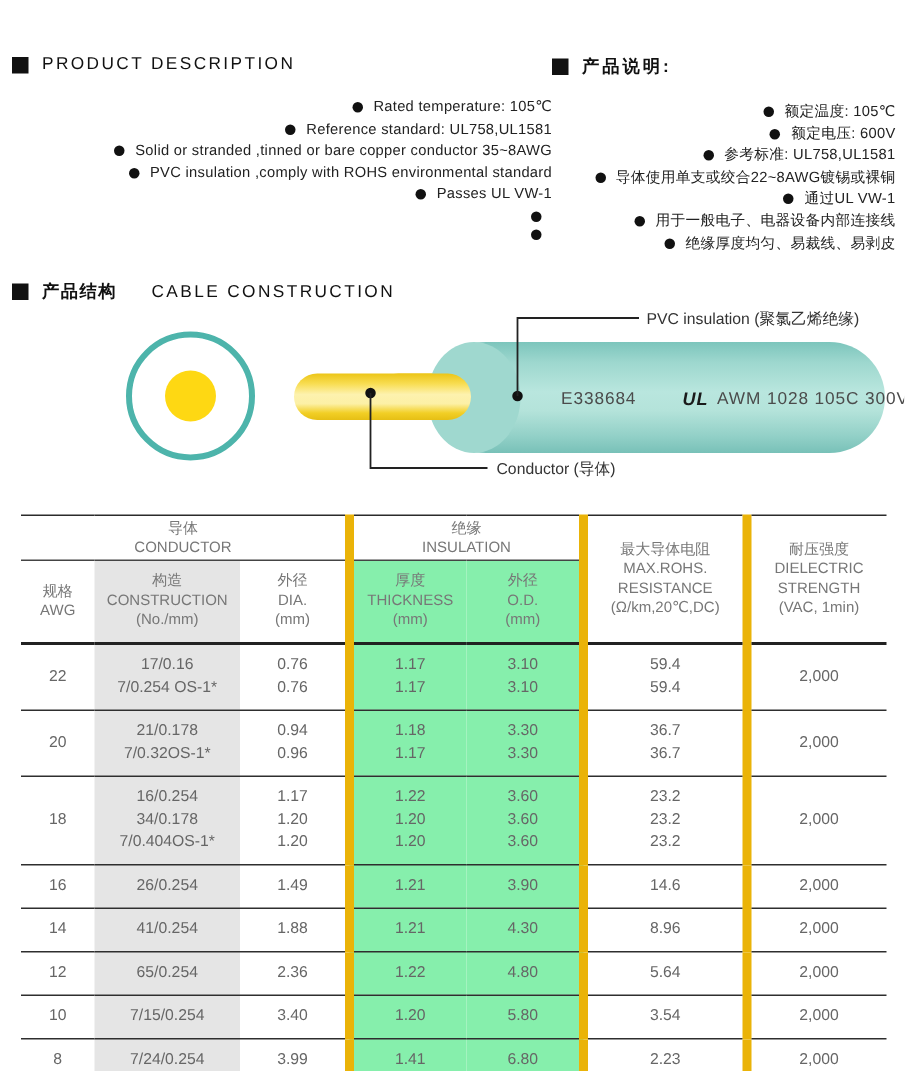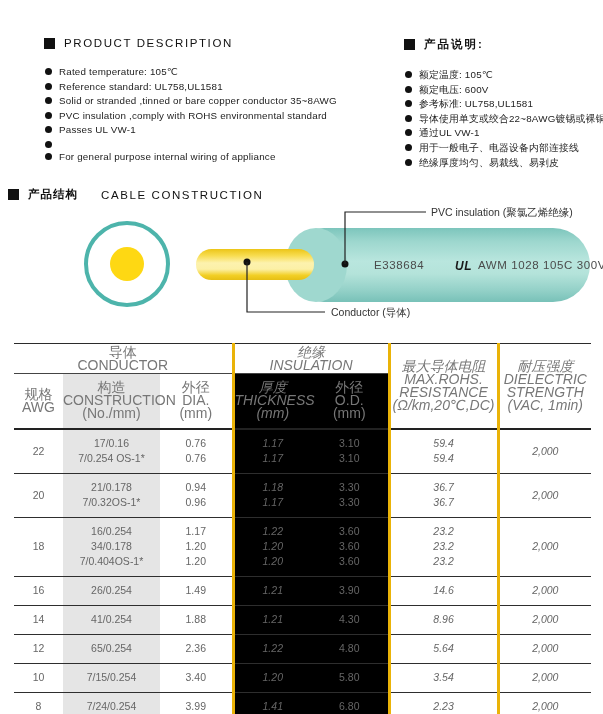--- a/index.html
+++ b/index.html
@@ -3,47 +3,47 @@
 <meta charset="utf-8">
 <style>
   * { margin:0; padding:0; box-sizing:border-box; }
   html,body { background:#fff; }
   .page {
     position:relative; width:603px; height:714px; background:#ffffff;
     font-family:"Liberation Sans","DejaVu Sans",sans-serif; color:#333;
     overflow:hidden;
   }
   
-  .top-row { display:flex; padding:37px 6px 0 8px;margin-left:36px; }
+  .top-row { display:flex; padding:37px 6px 0 8px; }
   .col-left  { flex:0 0 360px; }
   .col-right { flex:1; }
   .sec-h { display:flex; align-items:center; gap:9px; margin-bottom:17px; }
   .sq { width:11px; height:11px; background:#111; flex:0 0 auto; }
   .sec-h .t { font-size:11.5px; letter-spacing:1.6px; color:#111; }
   .sec-h .t.cn { letter-spacing:2px; font-weight:bold; }
-  .blist .li { display:flex; align-items:flex-start; margin-bottom:2.6px; }
+  .blist .li { display:flex; align-items:flex-start; margin-bottom:2.6px;justify-content:flex-end; }
   .blist .dot { width:7px; height:7px; border-radius:50%; background:#111; flex:0 0 auto; margin:2px 7px 0 1px; }
   .blist .li-text { font-size:9.8px; line-height:12px; color:#222; letter-spacing:.2px; white-space:nowrap; }
   
   .constr-h { display:flex; align-items:center; gap:9px; margin:16px 0 0 8px; }
   .constr-h .t { font-size:11.5px; color:#111; }
   .constr-h .t.cn { font-weight:bold; letter-spacing:1px;text-align:right; }
   .constr-h .t.en { letter-spacing:1.6px; margin-left:14px; }
   .diagram { display:block; }
   
   table.spec { border-collapse:collapse; table-layout:fixed; width:577px; margin-left:14px; color:#666; }
-  table.spec th { font-weight:normal; color:#777; text-align:center; font-size:14px; line-height:13px; }
+  table.spec th { font-weight:normal; color:#777; text-align:center; font-size:10px; line-height:13px; }
   table.spec td { text-align:center; font-size:10.5px; line-height:15px; padding:6.5px 0; }
   .g-row th { border-top:1.6px solid #2b2b2b; height:30px; }
   .g-row th.grp { border-bottom:1px solid #444; }
   .h-row th { height:55px; }
   .h-row th, .span2 { border-bottom:2px solid #222; }
   .bg-y { background:#e5e5e5; }
-  .bg-b { background:#000000; }
-  .vl  { border-left:3px solid #eab308;font-style:italic; }
+  .bg-b { background:#86efac; }
+  .vl  { border-left:6px solid #eab308; }
   tbody tr td { border-bottom:1.5px solid #2e2e2e; }
   tbody tr:last-child td { border-bottom:2.5px solid #1d1d1d; }
 </style>
 </head>
 <body>
 
 <div class="page">
 
   <div class="top-row">
     <div class="col-left">
@@ -70,21 +70,20 @@
           </div>
         <div class="li">
             <span class="dot"></span>
             <span class="li-text">Passes UL VW-1</span>
           </div>
         <div class="li">
             <span class="dot"></span>
           </div>
         <div class="li">
             <span class="dot"></span>
-            <span class="li-text">For general purpose internal wiring of appliance</span>
           </div>
       </div>
     </div>
     <div class="col-right">
       <div class="sec-h">
         <span class="sq"></span>
         <span class="t cn">产品说明:</span>
       </div>
       <div class="blist">
         <div class="li">

